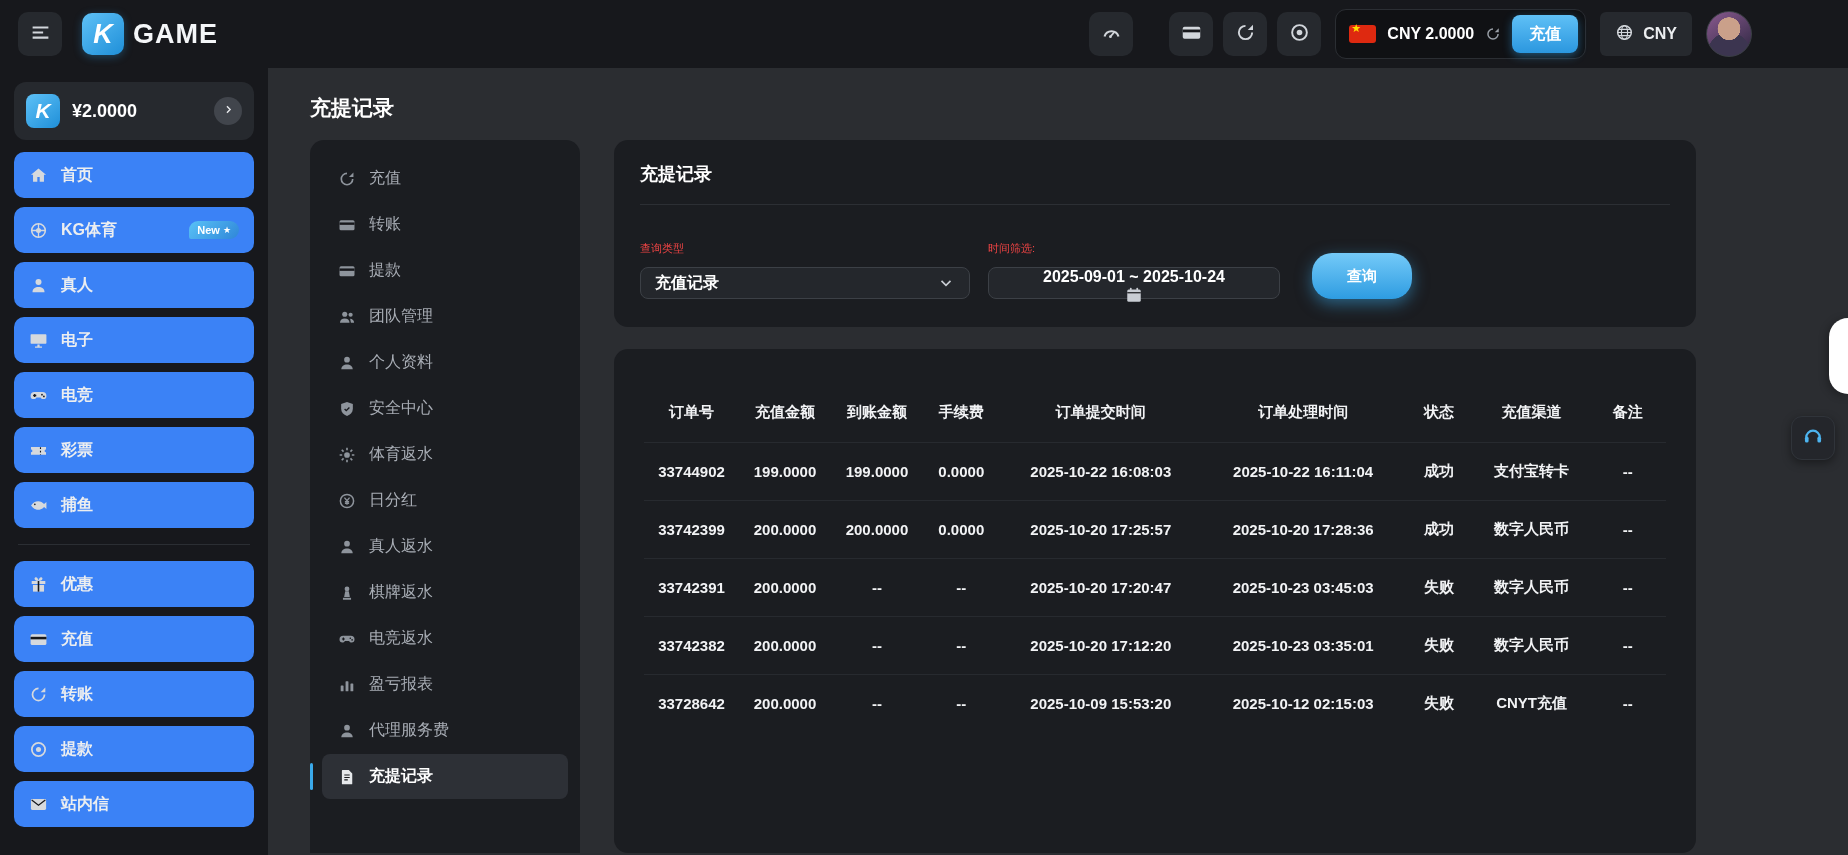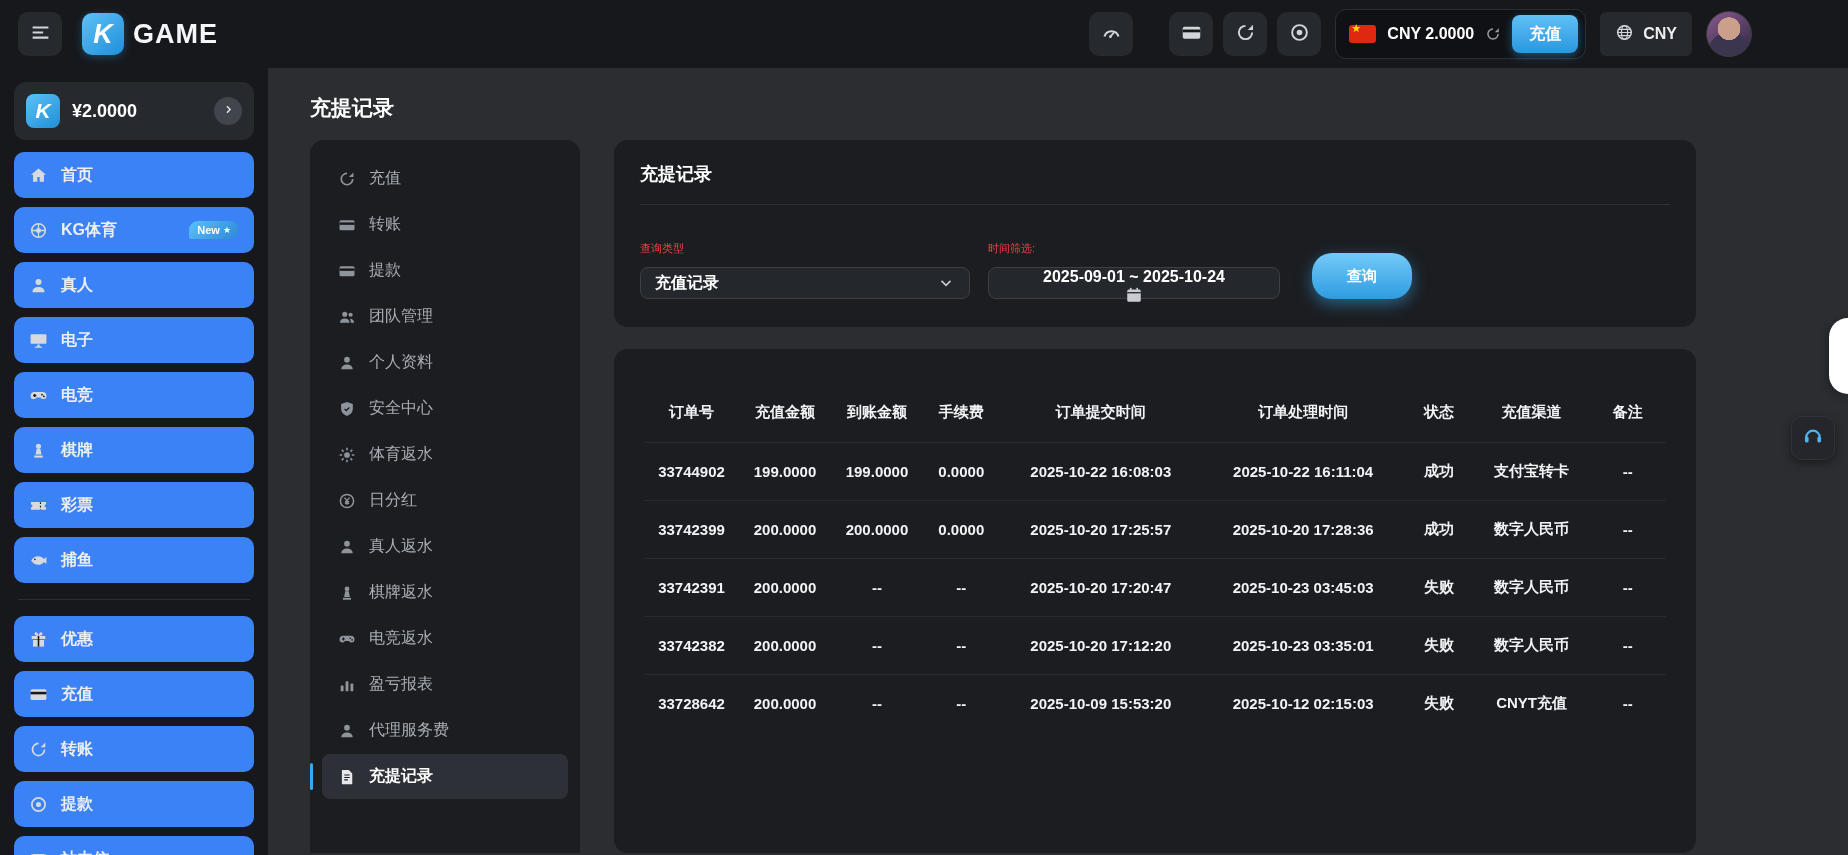--- a/index.html
+++ b/index.html
@@ -297,28 +297,20 @@
             <span class="s-label">电子</span>
           </div>
           <div class="side-item">
             <span class="s-icon"><svg viewBox="0 0 24 24" fill="currentColor" aria-hidden="true">
                 <path d="M7 7.5h10a5 5 0 0 1 5 5 4 4 0 0 1-4 4c-1.6 0-2.6-.8-3.4-2H9.4c-.8 1.2-1.8 2-3.4 2a4 4 0 0 1-4-4 5 5 0 0 1 5-5z"></path>
                 <path d="M7.2 10v4M5.2 12h4" stroke="#17181c" stroke-width="1.6" fill="none"></path>
                 <circle cx="16.4" cy="11" r="1.1" fill="#17181c"></circle>
                 <circle cx="18.8" cy="13.2" r="1.1" fill="#17181c"></circle>
               </svg></span>
             <span class="s-label">电竞</span>
-          </div>
-          <div class="side-item">
-            <span class="s-icon"><svg viewBox="0 0 24 24" fill="currentColor" aria-hidden="true">
-                <circle cx="12" cy="6.6" r="3.2"></circle>
-                <path d="M9.6 9.8h4.8l1.4 7.4H8.2z"></path>
-                <path d="M6.6 18.4h10.8V21H6.6z"></path>
-              </svg></span>
-            <span class="s-label">棋牌</span>
           </div>
           <div class="side-item">
             <span class="s-icon"><svg viewBox="0 0 24 24" fill="currentColor" aria-hidden="true">
                 <path d="M2.5 7.5h19v3.2a1.8 1.8 0 0 0 0 3.6v3.2h-19v-3.2a1.8 1.8 0 0 0 0-3.6z"></path>
                 <path d="M14.5 8v9" stroke="#17181c" stroke-width="1.4" stroke-dasharray="2.2 2" fill="none"></path>
               </svg></span>
             <span class="s-label">彩票</span>
           </div>
           <div class="side-item">
             <span class="s-icon"><svg viewBox="0 0 24 24" fill="currentColor" aria-hidden="true">

